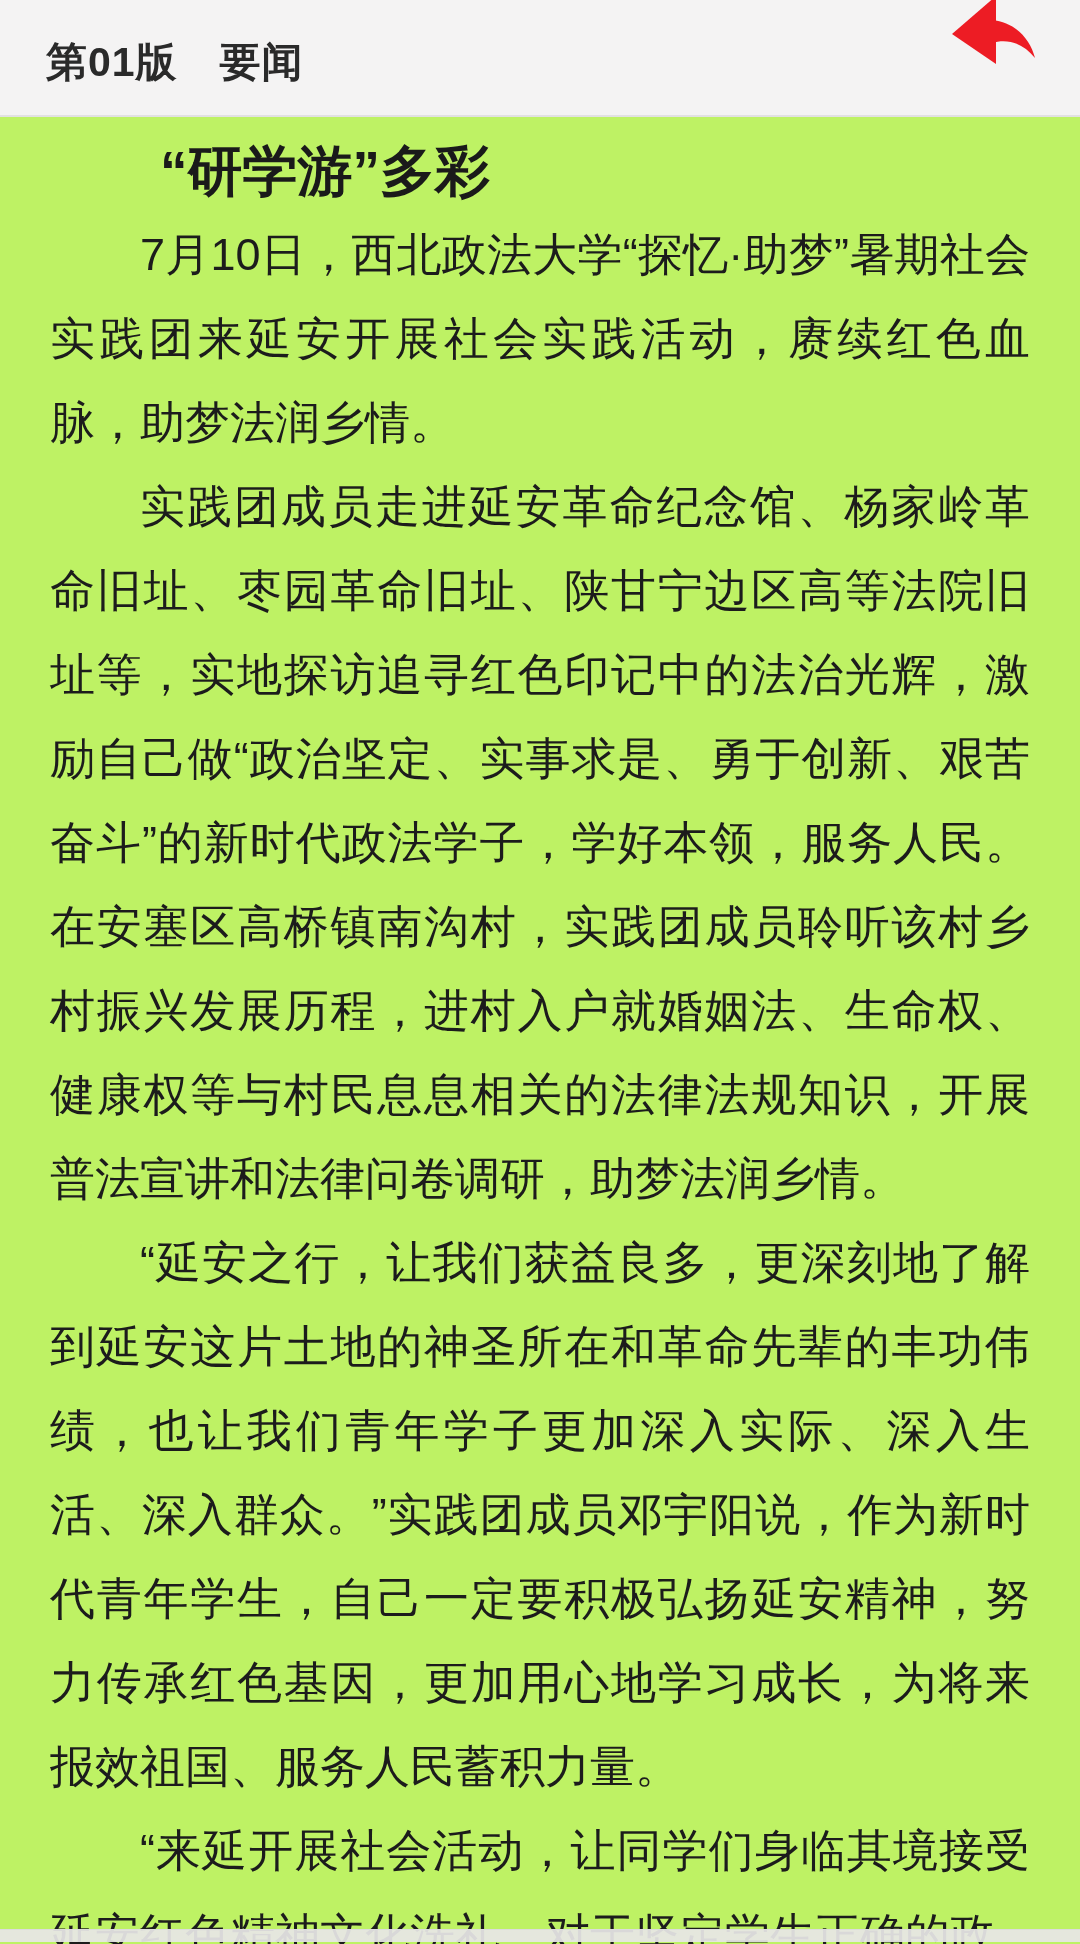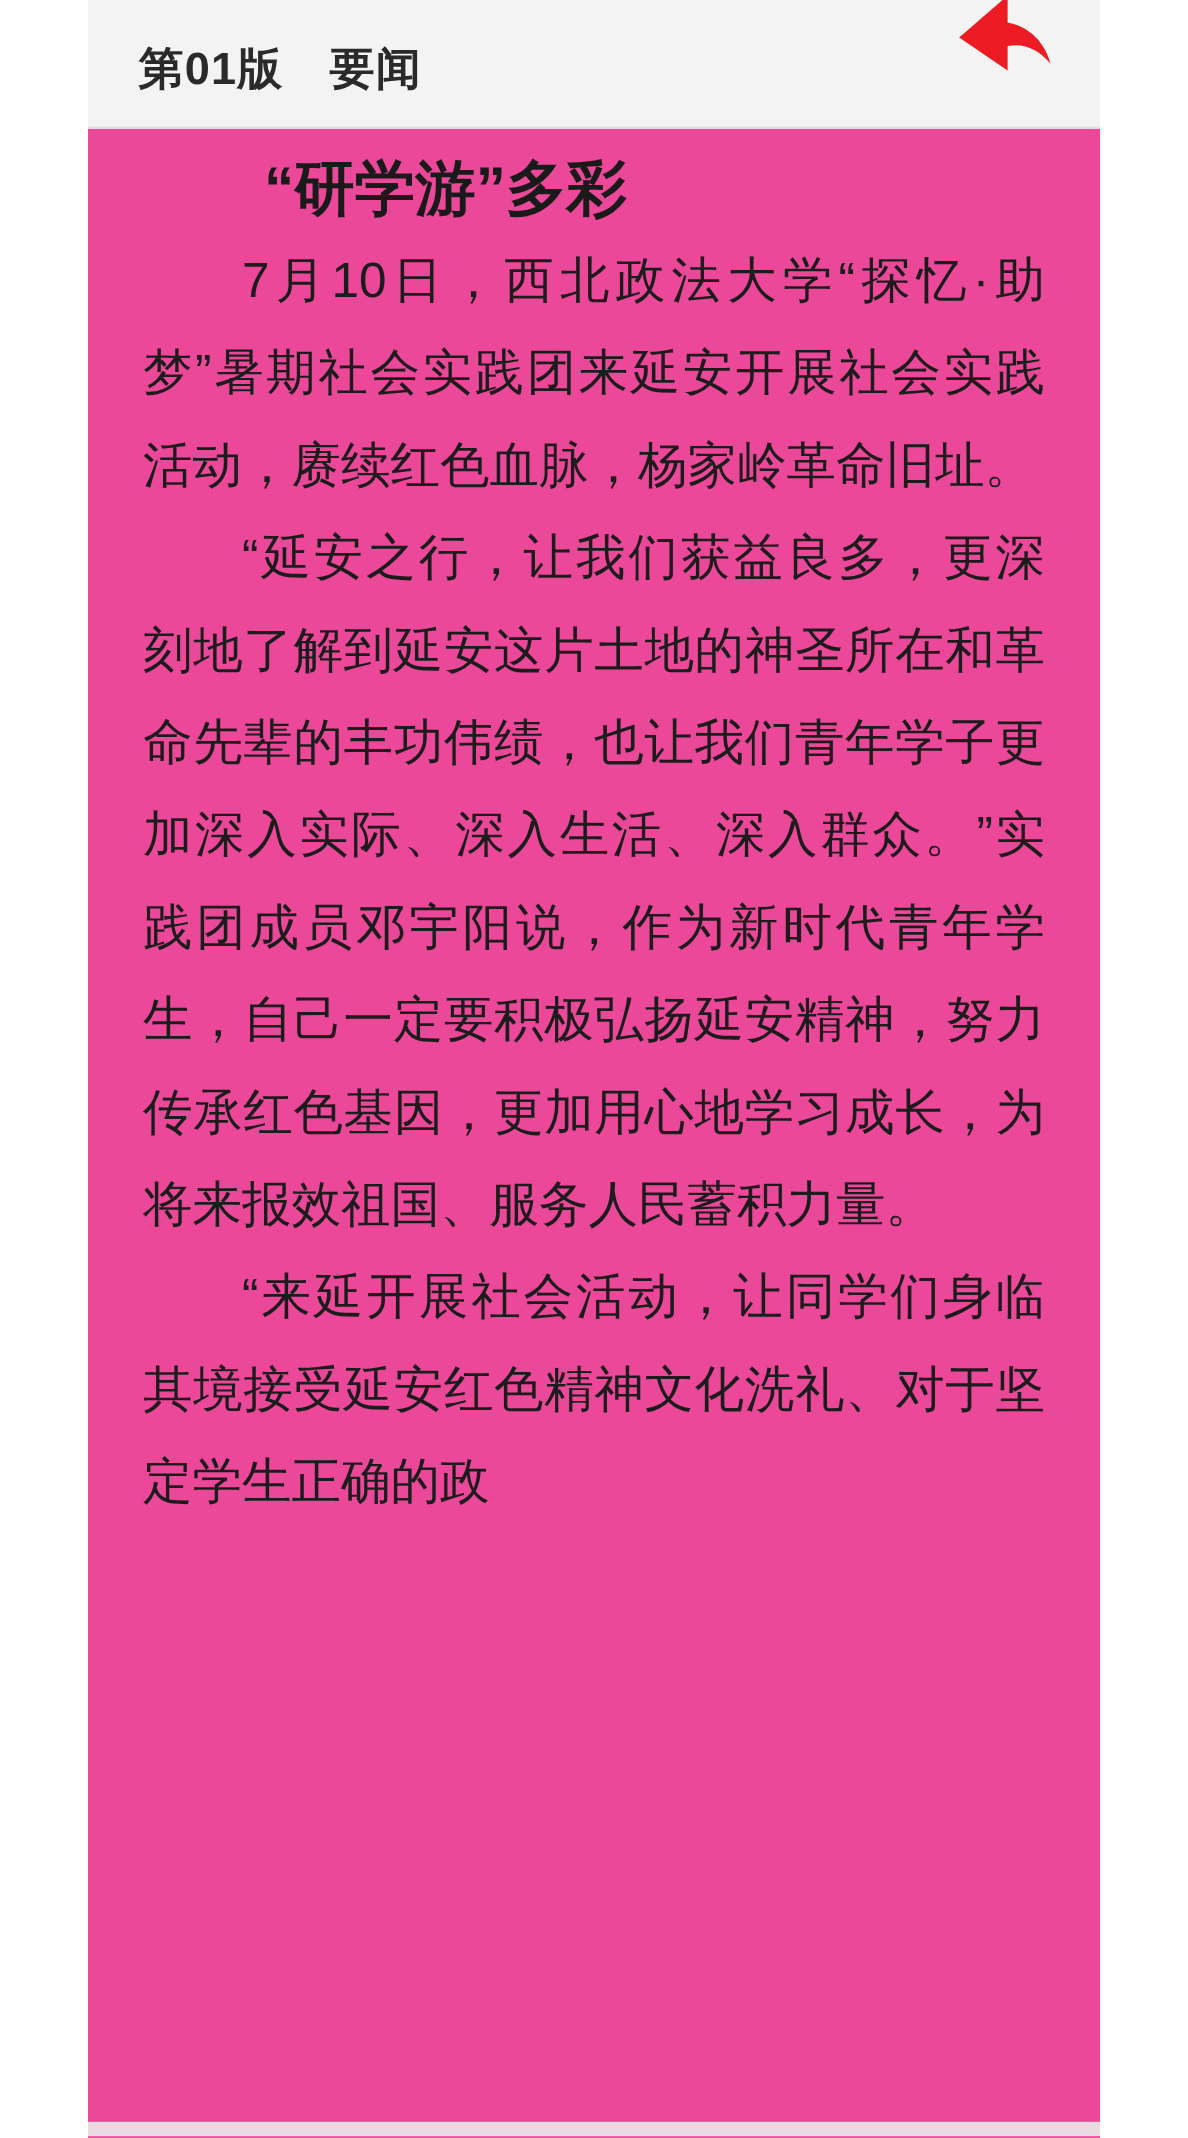--- a/index.html
+++ b/index.html
@@ -3,24 +3,24 @@
 <meta charset="utf-8">
 <style>
   html, body {
     margin: 0;
     padding: 0;
     background: #ffffff;
     font-family: "Liberation Sans", "DejaVu Sans", sans-serif;
   }
   .page {
     position: relative;
-    width: 920px;
+    width: 1080px;
     height: 1944px;
     overflow: hidden;
-    background: #ec4899;
+    background: #bef264;
     margin: 0 auto;
   }
   .app-header {
     position: relative;
     height: 117px;
     background: #f4f3f3;
     border-bottom: 2px solid #e2e1e1;
     box-sizing: border-box;
     display: flex;
     align-items: center;
@@ -82,20 +82,21 @@
     <span class="back-arrow">
       <svg width="96" height="78" viewBox="0 0 96 78" xmlns="http://www.w3.org/2000/svg">
         <path d="M8 40 L52 2 L52 70 Z" fill="#ed1c24"></path>
         <path d="M48 26 C70 28 86 44 91 64 C79 49 63 44 48 49 Z" fill="#ed1c24"></path>
       </svg>
     </span>
   </header>
 
   <main class="article">
     <h1>“研学游”多彩</h1>
-    <p>7月10日，西北政法大学“探忆·助梦”暑期社会实践团来延安开展社会实践活动，赓续红色血脉，杨家岭革命旧址。</p>
+    <p>7月10日，西北政法大学“探忆·助梦”暑期社会实践团来延安开展社会实践活动，赓续红色血脉，助梦法润乡情。</p>
+    <p>实践团成员走进延安革命纪念馆、杨家岭革命旧址、枣园革命旧址、陕甘宁边区高等法院旧址等，实地探访追寻红色印记中的法治光辉，激励自己做“政治坚定、实事求是、勇于创新、艰苦奋斗”的新时代政法学子，学好本领，服务人民。在安塞区高桥镇南沟村，实践团成员聆听该村乡村振兴发展历程，进村入户就婚姻法、生命权、健康权等与村民息息相关的法律法规知识，开展普法宣讲和法律问卷调研，助梦法润乡情。</p>
     <p>“延安之行，让我们获益良多，更深刻地了解到延安这片土地的神圣所在和革命先辈的丰功伟绩，也让我们青年学子更加深入实际、深入生活、深入群众。”实践团成员邓宇阳说，作为新时代青年学生，自己一定要积极弘扬延安精神，努力传承红色基因，更加用心地学习成长，为将来报效祖国、服务人民蓄积力量。</p>
     <p>“来延开展社会活动，让同学们身临其境接受延安红色精神文化洗礼、对于坚定学生正确的政</p>
   </main>
 
   <div class="bottom-strip"></div>
 
 </div>
 
 </body></html>

